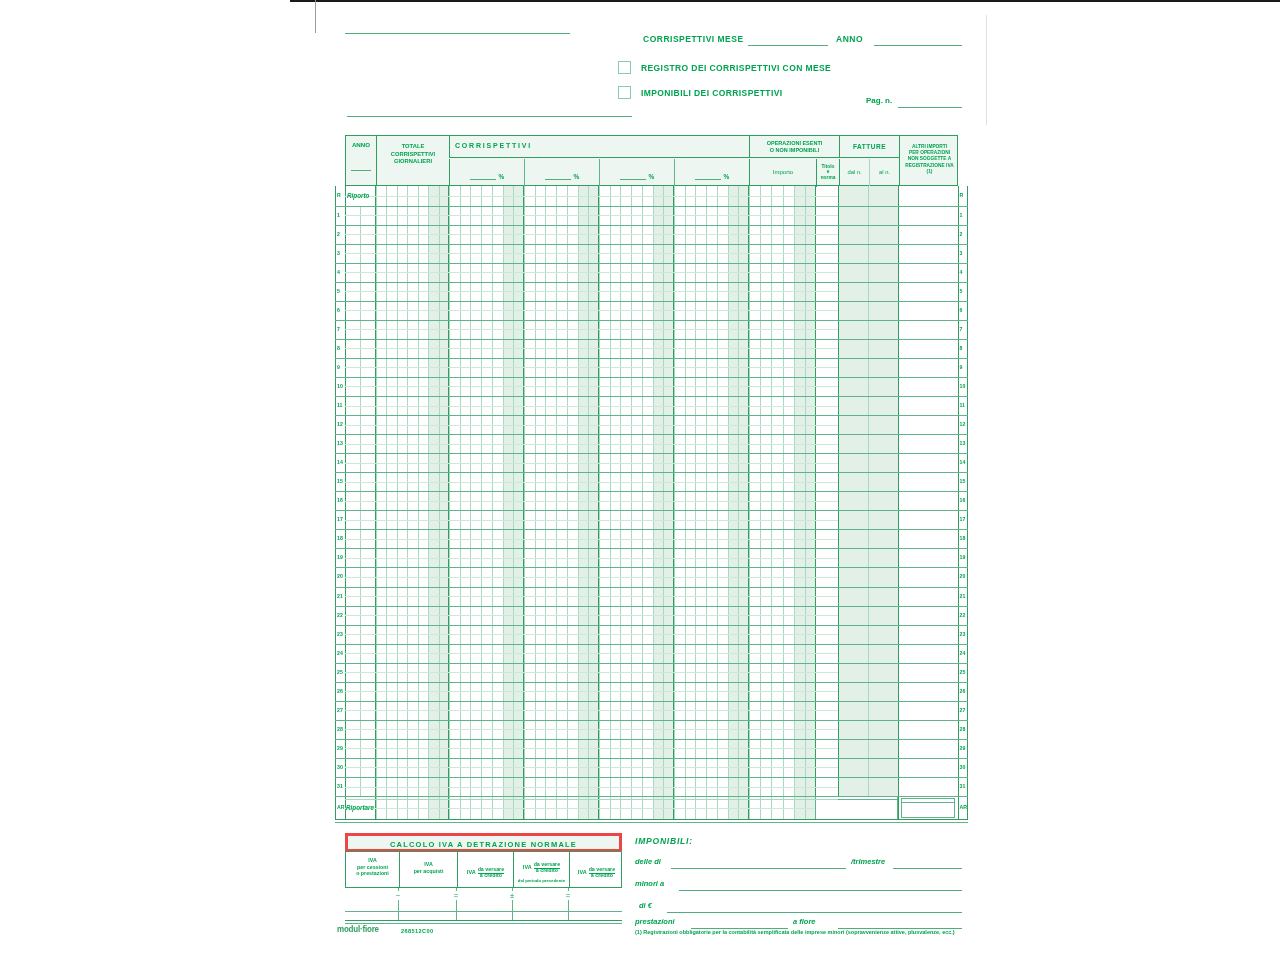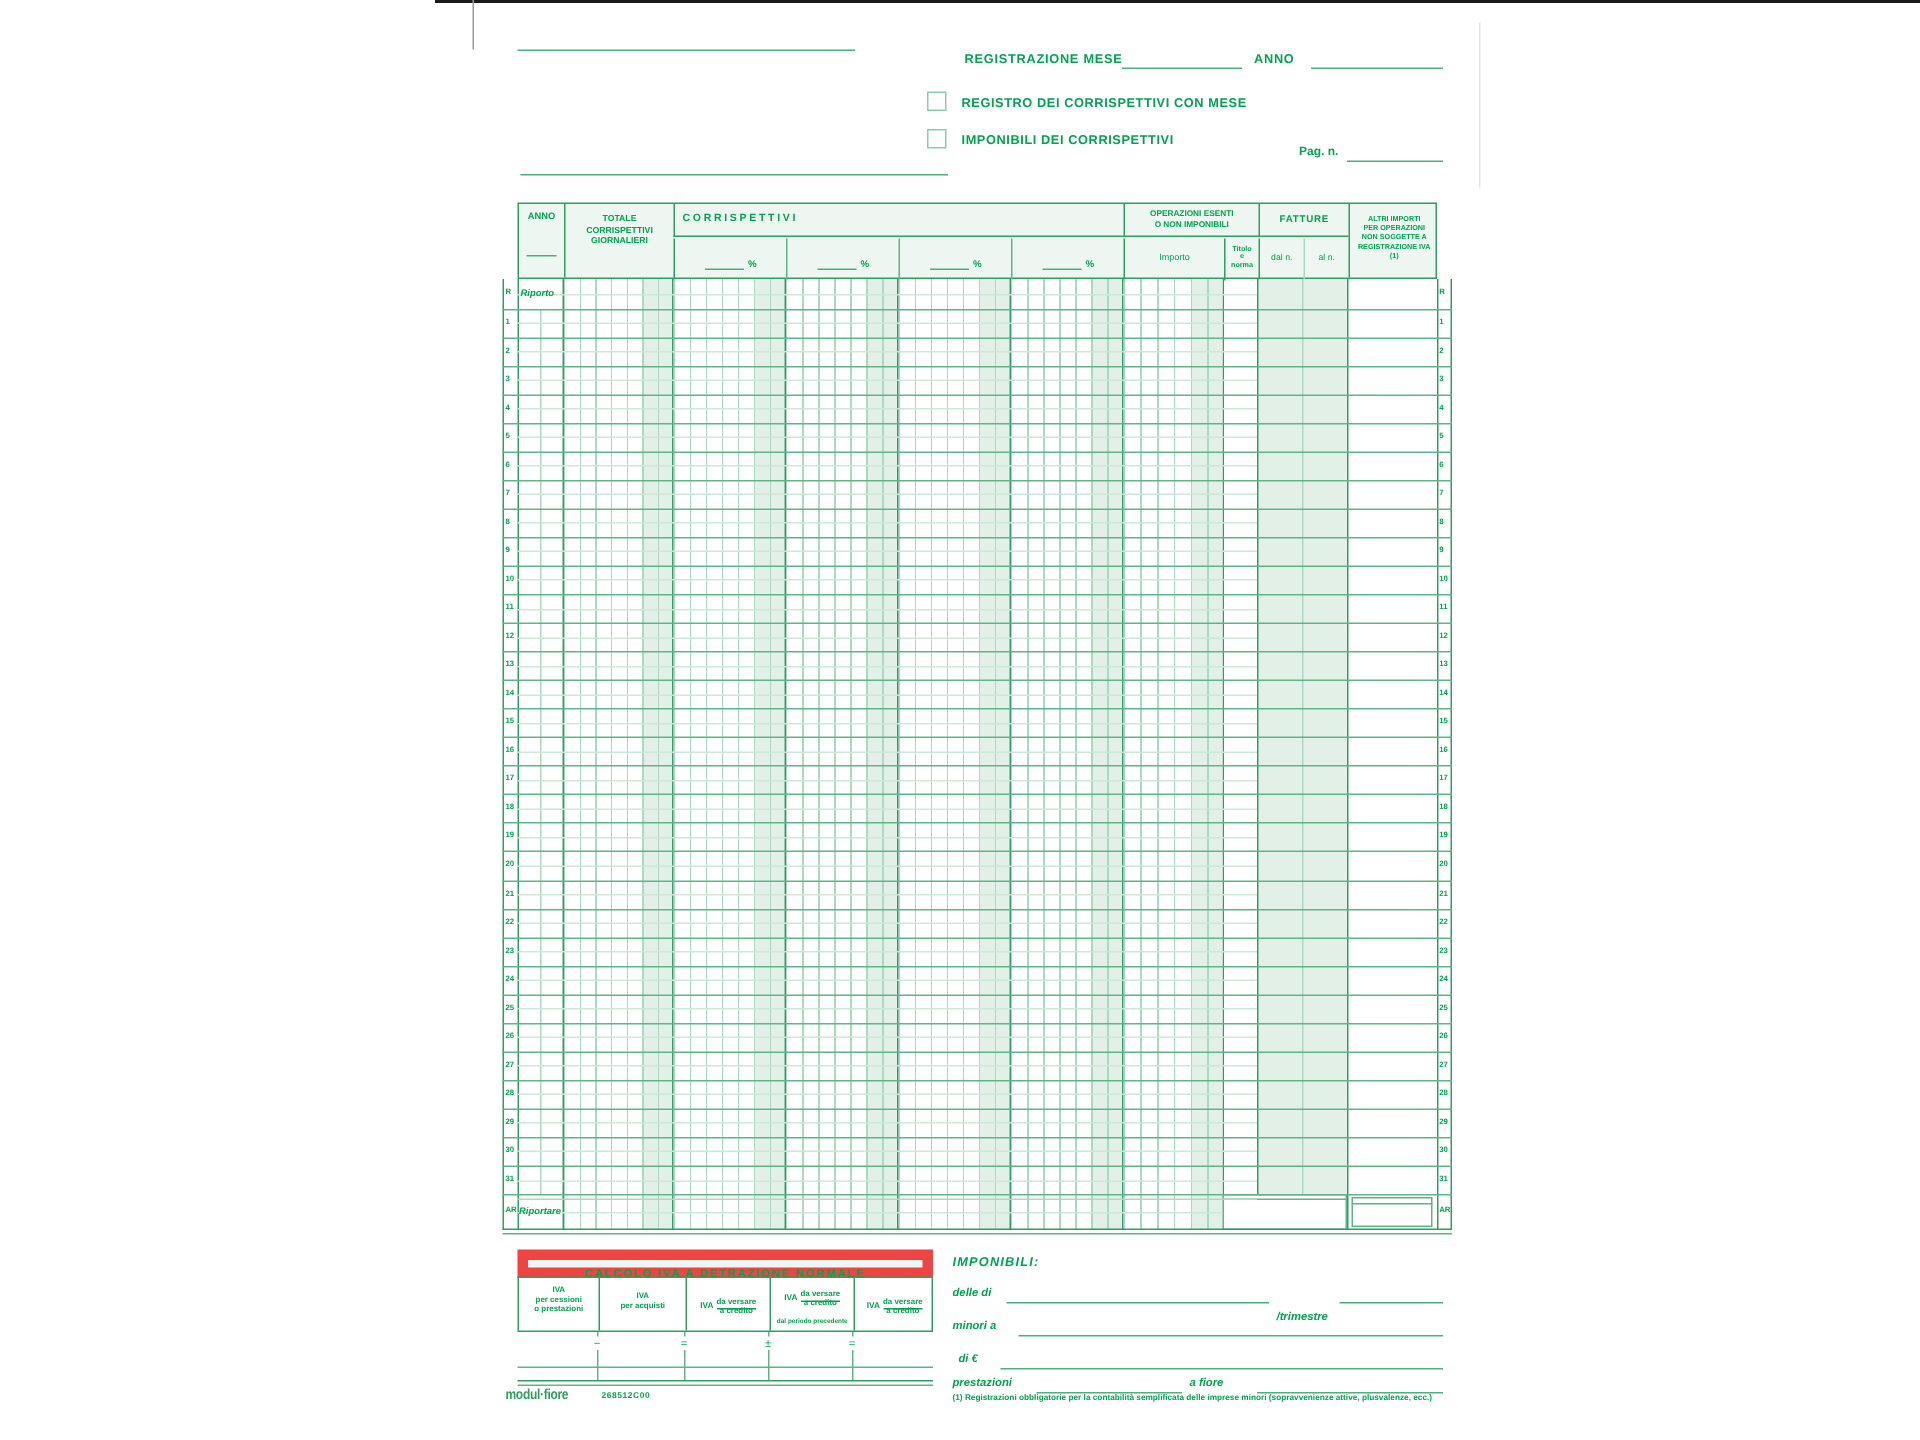--- a/index.html
+++ b/index.html
@@ -21,21 +21,21 @@
 
 <div id="sheet">
 
   <div class="abs" style="left:290px;top:0;width:990px;height:2px;background:#1a1a1a"></div>
   <div class="abs" style="left:315px;top:0;width:1px;height:33px;background:#9a9a9a"></div>
   <div class="abs" style="left:986px;top:15px;width:1px;height:110px;background:#e2e2e2"></div>
 
   <div class="hl" style="left:345px;top:33px;width:225px"></div>
   <div class="hl" style="left:347px;top:116px;width:285px"></div>
 
-  <div class="abs b" style="left:643px;top:34px;font-size:8.5px;letter-spacing:.5px">REGISTRAZIONE MESE</div>
+  <div class="abs b" style="left:643px;top:34px;font-size:8.5px;letter-spacing:.5px">CORRISPETTIVI MESE</div>
   <div class="hl" style="left:748px;top:45px;width:80px"></div>
   <div class="abs b" style="left:836px;top:34px;font-size:8.5px;letter-spacing:.5px">ANNO</div>
   <div class="hl" style="left:874px;top:45px;width:88px"></div>
 
   <div class="abs" style="left:618px;top:61px;width:11px;height:11px;border:1px solid #8CCBA8;background:#fff"></div>
   <div class="abs b" style="left:641px;top:63px;font-size:8.5px;letter-spacing:.4px">REGISTRO DEI CORRISPETTIVI CON MESE</div>
 
   <div class="abs" style="left:618px;top:86px;width:11px;height:11px;border:1px solid #8CCBA8;background:#fff"></div>
   <div class="abs b" style="left:641px;top:88px;font-size:8.5px;letter-spacing:.4px">IMPONIBILI DEI CORRISPETTIVI</div>
 
@@ -246,21 +246,21 @@
         <div style="position: absolute; left: 0px; top: 610.05px; width: 10px; height: 23.95px; line-height: 23.95px; font-size: 5.2px; font-weight: bold; padding-left: 2px;">AR</div>
         <div style="position: absolute; left: 624.5px; top: 610.05px; width: 9px; height: 23.95px; line-height: 23.95px; font-size: 5.2px; font-weight: bold;">AR</div>
         <div style="position: absolute; left: 11px; top: 610.05px; height: 23.95px; line-height: 23.95px; font-size: 6.3px; font-weight: bold; font-style: italic;">Riportare</div>
         <div style="position: absolute; left: 0px; top: 633px; width: 633px; height: 1px; background: rgb(47, 158, 96);"></div>
       </div>
   </div>
 
   <div class="hl" style="left:335px;top:822px;width:633px;background:#5FB589"></div>
 
   <div id="calc" class="abs" style="left:345px;top:833px;width:277px;height:92px">
-    <div class="abs ctr b" style="left:0;top:0;width:277px;height:19px;background:#EDF6F1;border:7px solid #ef4444;box-sizing:border-box;font-size:7.5px;line-height:17px;letter-spacing:1.2px">CALCOLO IVA  A DETRAZIONE NORMALE</div>
+    <div class="abs ctr b" style="left:0;top:0;width:277px;height:19px;background:#EDF6F1;border:3px solid #ef4444;box-sizing:border-box;font-size:7.5px;line-height:17px;letter-spacing:1.2px">CALCOLO IVA  A DETRAZIONE NORMALE</div>
     <div class="abs" style="left:0;top:18px;width:277px;height:37px;border:1px solid #2F9E60;box-sizing:border-box">
       <div class="abs ctr b pre" style="left:0;top:0;width:53px;height:100%;font-size:5.3px;line-height:6.5px;padding-top:5px">IVA
 per cessioni
 o prestazioni</div>
       <div class="abs ctr b pre" style="left:53px;top:0;width:58px;height:100%;border-left:1px solid #2F9E60;box-sizing:border-box;font-size:5.3px;line-height:6.5px;padding-top:9px">IVA
 per acquisti</div>
       <div class="abs ctr" style="left:111px;top:0;width:56px;height:100%;border-left:1px solid #2F9E60;box-sizing:border-box;padding-top:10px">
         <span class="b" style="font-size:5.5px;vertical-align:middle">IVA</span><span class="stk"><span class="t">da versare</span><br><span>a credito</span></span>
       </div>
       <div class="abs ctr" style="left:167px;top:0;width:56px;height:100%;border-left:1px solid #2F9E60;box-sizing:border-box;padding-top:5px">
@@ -285,21 +285,21 @@
     <div class="hl" style="left:0;top:89.5px;width:277px;background:#5FB589"></div>
   </div>
 
   <div class="abs b" style="left:337px;top:924px;font-size:8px;letter-spacing:-0.2px;transform:scaleY(1.2);transform-origin:left top;color:#2F9E60">modul·fiore</div>
   <div class="abs b" style="left:401px;top:928px;font-size:5.6px;letter-spacing:.4px">268512C00</div>
 
   <div id="versamento" class="abs" style="left:635px;top:833px;width:330px;height:110px">
     <div class="abs b i" style="left:0;top:3px;font-size:8.5px;letter-spacing:.8px">IMPONIBILI:</div>
     <div class="abs b i" style="left:0;top:24px;font-size:7.5px">delle di</div>
     <div class="hl" style="left:36px;top:35px;width:175px"></div>
-    <div class="abs b i" style="left:216px;top:40px;font-size:7.5px">/trimestre</div>
+    <div class="abs b i" style="left:216px;top:24px;font-size:7.5px">/trimestre</div>
     <div class="hl" style="left:258px;top:35px;width:69px"></div>
     <div class="abs b i" style="left:0;top:46px;font-size:7.5px">minori a</div>
     <div class="hl" style="left:44px;top:57px;width:283px"></div>
     <div class="abs b i" style="left:4px;top:68px;font-size:7.5px">di €</div>
     <div class="hl" style="left:32px;top:79px;width:295px"></div>
     <div class="abs b i" style="left:0;top:84px;font-size:7.5px">prestazioni</div>
     <div class="hl" style="left:56px;top:95px;width:97px"></div>
     <div class="abs b i" style="left:158px;top:84px;font-size:7.5px">a fiore</div>
     <div class="hl" style="left:203px;top:95px;width:124px"></div>
   </div>

